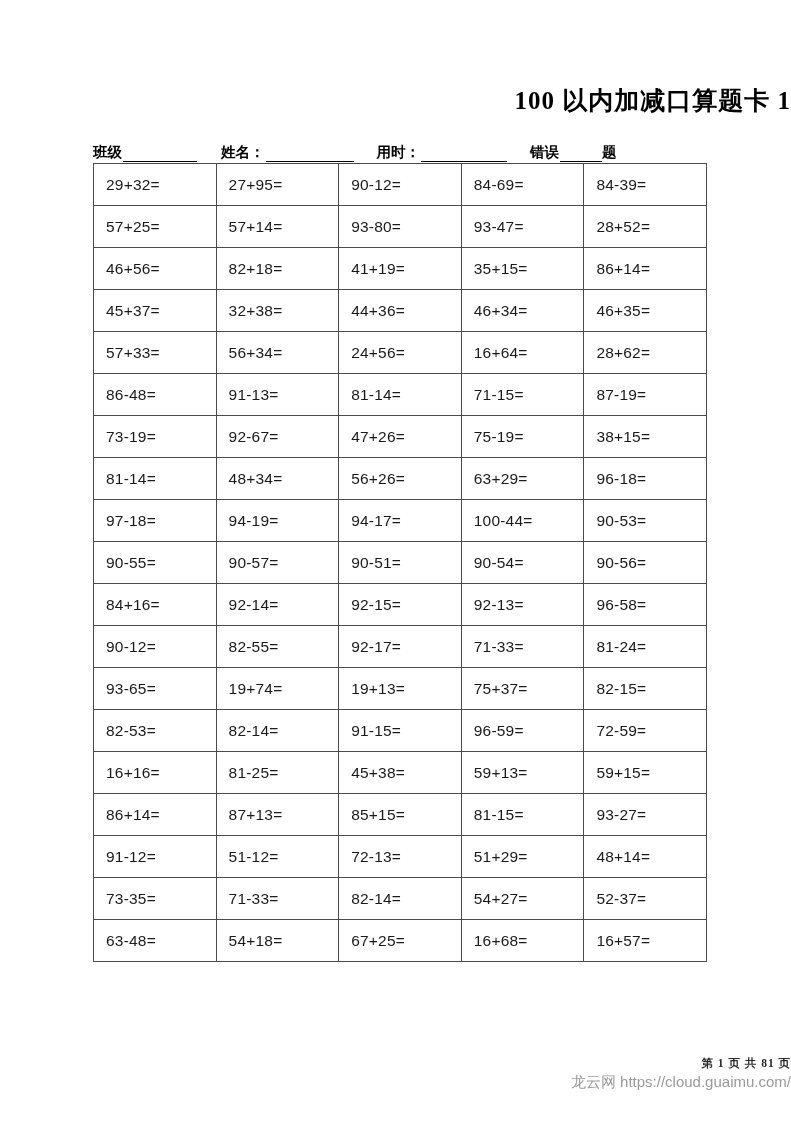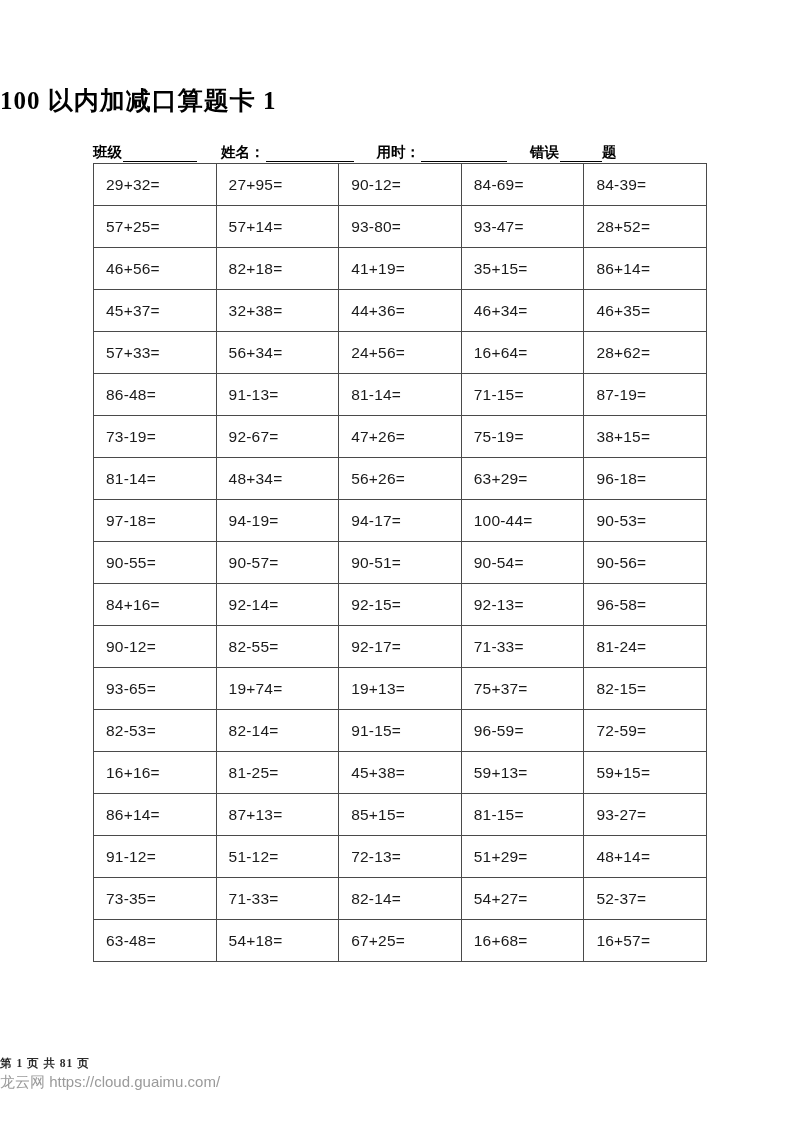--- a/index.html
+++ b/index.html
@@ -22,21 +22,21 @@
     height: 1122px;
     box-sizing: border-box;
   }
 
   
   .title {
     position: absolute;
     top: 84px;
     left: 0;
     width: 791px;
-    text-align: left;
+    text-align: right;
     font-family: "Liberation Serif", "DejaVu Serif", serif;
     font-weight: bold;
     font-size: 25px;
     letter-spacing: 1px;
     color: #000000;
     white-space: nowrap;
   }
 
   
   .info-row {
@@ -97,34 +97,34 @@
     white-space: nowrap;
     letter-spacing: 0.2px;
   }
 
   
   .page-footer {
     position: absolute;
     top: 1056px;
     left: 0;
     width: 791px;
-    text-align: left;
+    text-align: right;
     font-family: "Liberation Serif", "DejaVu Serif", serif;
     font-size: 11.5px;
     font-weight: bold;
     color: #2b2b2b;
     letter-spacing: 1px;
     white-space: nowrap;
   }
   .watermark {
     position: absolute;
     top: 1073px;
     left: 0;
     width: 791px;
-    text-align: left;
+    text-align: right;
     font-family: "Liberation Sans", "DejaVu Sans", sans-serif;
     font-size: 15px;
     color: #9a9a9a;
     white-space: nowrap;
   }
 </style>
 </head>
 <body>
 
 <div class="page">

